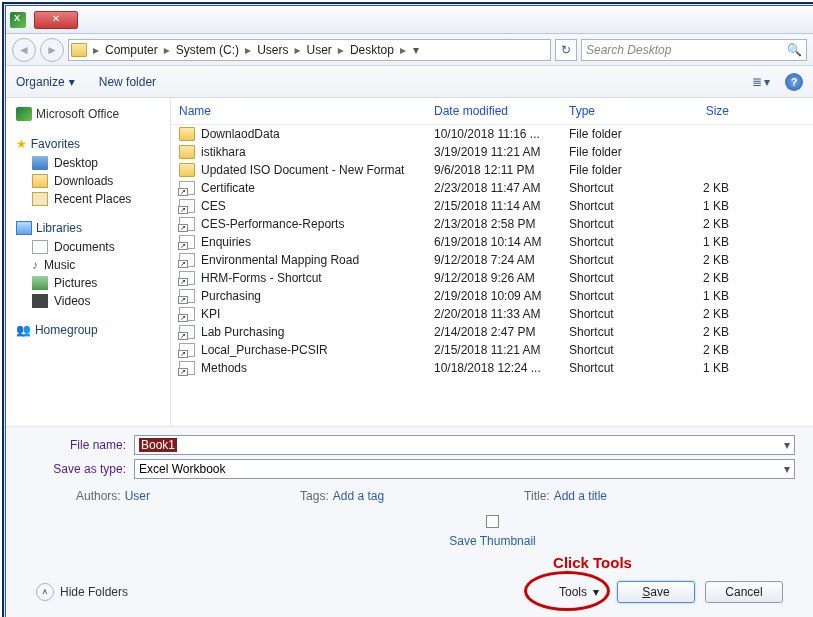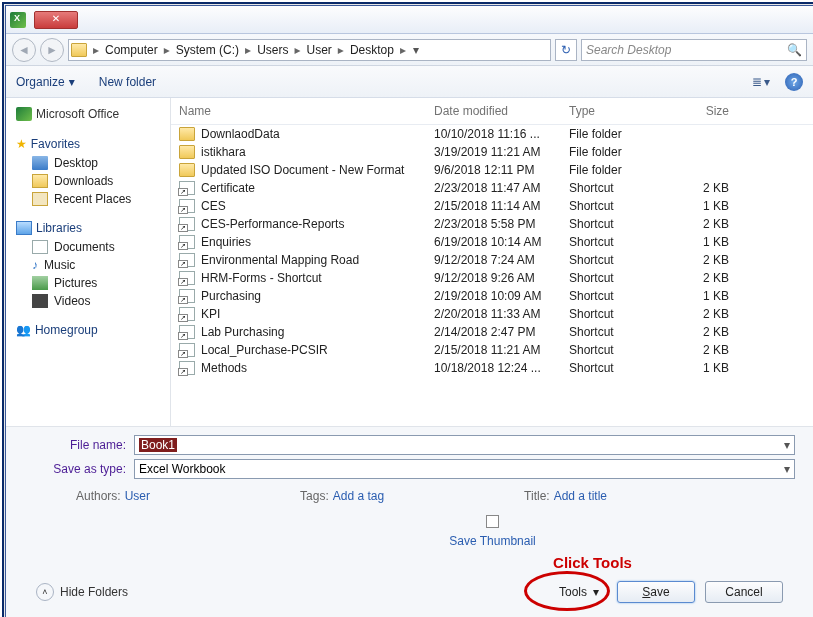--- a/index.html
+++ b/index.html
@@ -50,21 +50,21 @@
 .ico-recent { background: #f3e6c0; border: 1px solid #c9a43a; }
 .ico-lib { background: linear-gradient(#b8dcff,#5ea4e8); border: 1px solid #3a7bc8; }
 .ico-music { color: #3a7bc8; }
 .ico-pic { background: linear-gradient(#a2d0a2,#4a9a4a); }
 .ico-vid { background: #444; }
 .ico-home { color: #4a9a4a; }
 .ico-excel { background: linear-gradient(135deg,#1e7c3a,#6fbf4a); border-radius: 2px; }
 
 
 .files { flex: 1; display: flex; flex-direction: column; overflow: hidden; }
-.fhead { display: flex; border-bottom: 1px solid #e8ecf2; padding: 6px 8px; color: #737373; }
+.fhead { display: flex; border-bottom: 1px solid #e8ecf2; padding: 6px 8px; color: #1d4ed8; }
 .col-name { width: 255px; }
 .col-date { width: 135px; }
 .col-type { width: 100px; }
 .col-size { width: 60px; text-align: right; }
 .flist { flex: 1; overflow-y: auto; }
 .frow { display: flex; padding: 2px 8px; align-items: center; color: #222; }
 .frow .ico { margin-right: 6px; }
 .ico-short { background: #fff; border: 1px solid #9aa; position: relative; }
 .ico-short::after { content: "↗"; position: absolute; font-size: 7px; bottom: -2px; left: -2px; background: #fff; border: 1px solid #888; line-height: 6px; padding: 0 1px; }
 
@@ -252,21 +252,21 @@
               </div>
               <div class="col-date">2/15/2018 11:14 AM</div>
               <div class="col-type">Shortcut</div>
               <div class="col-size">1 KB</div>
             </div>
             <div class="frow">
               <div class="col-name" style="display:flex;align-items:center;">
                 <span class="ico ico-short"></span>
                 <span>CES-Performance-Reports</span>
               </div>
-              <div class="col-date">2/23/2018 5:58 PM</div>
+              <div class="col-date">2/13/2018 2:58 PM</div>
               <div class="col-type">Shortcut</div>
               <div class="col-size">2 KB</div>
             </div>
             <div class="frow">
               <div class="col-name" style="display:flex;align-items:center;">
                 <span class="ico ico-short"></span>
                 <span>Enquiries</span>
               </div>
               <div class="col-date">6/19/2018 10:14 AM</div>
               <div class="col-type">Shortcut</div>

